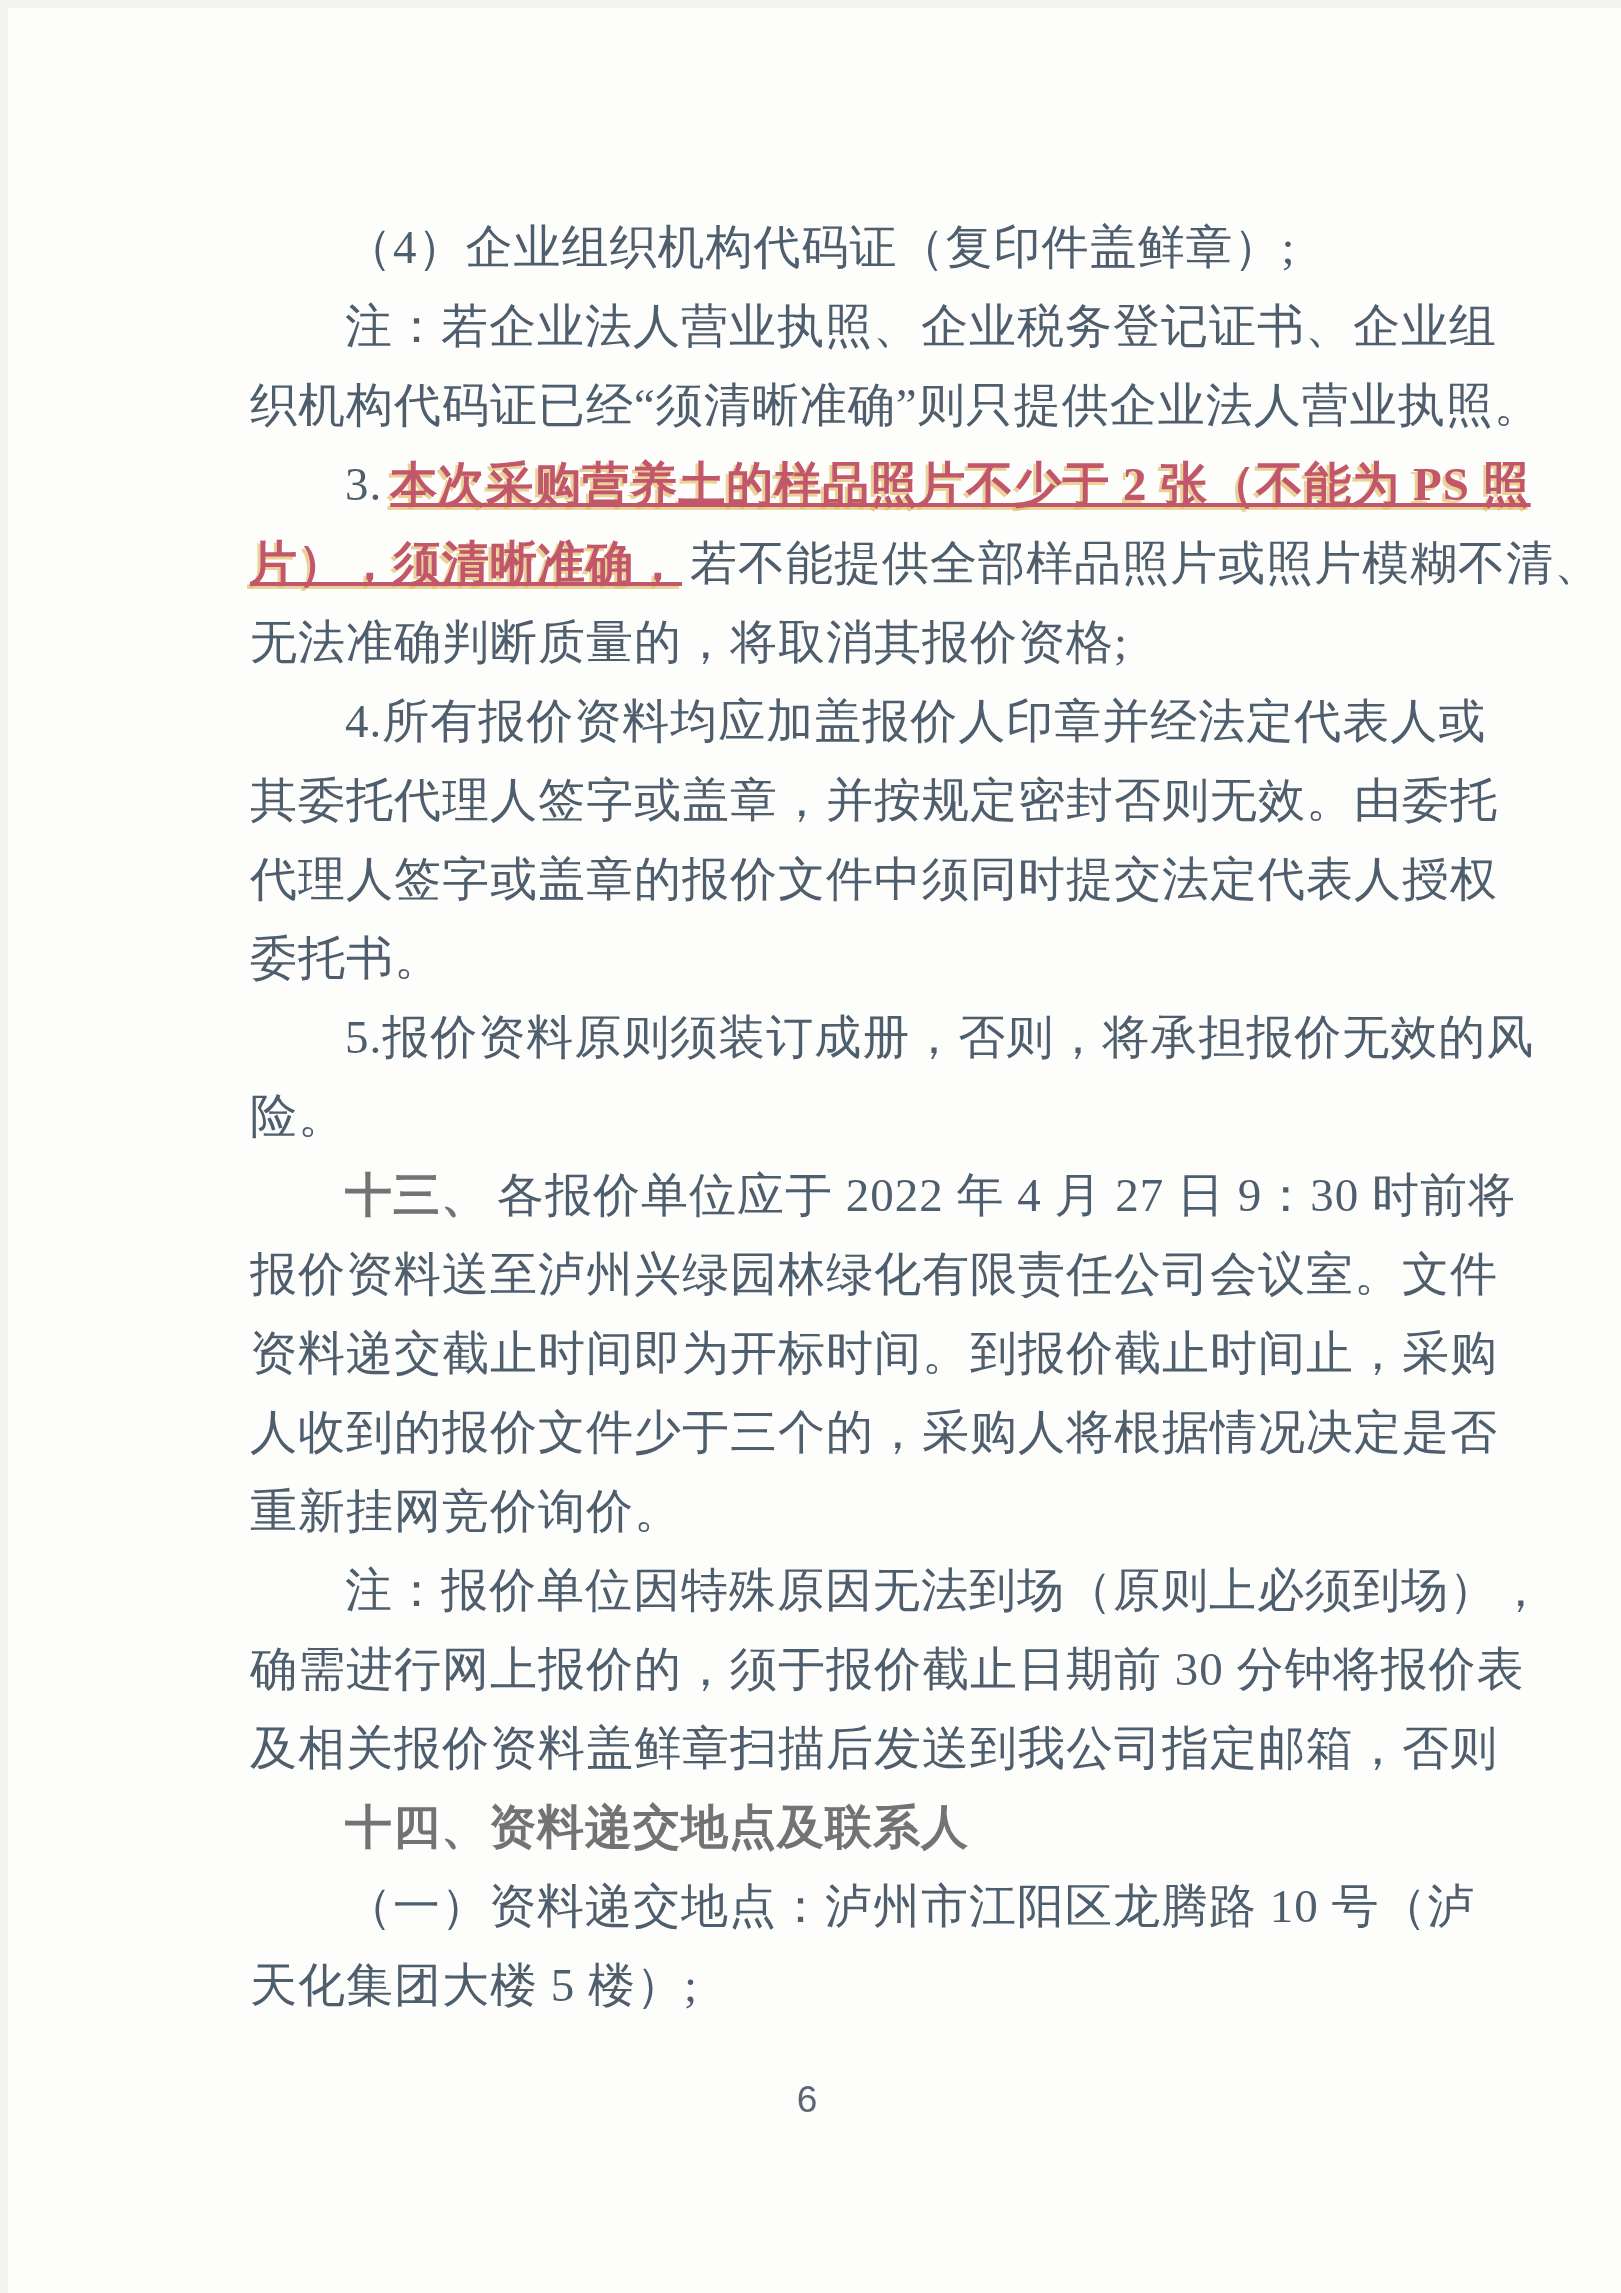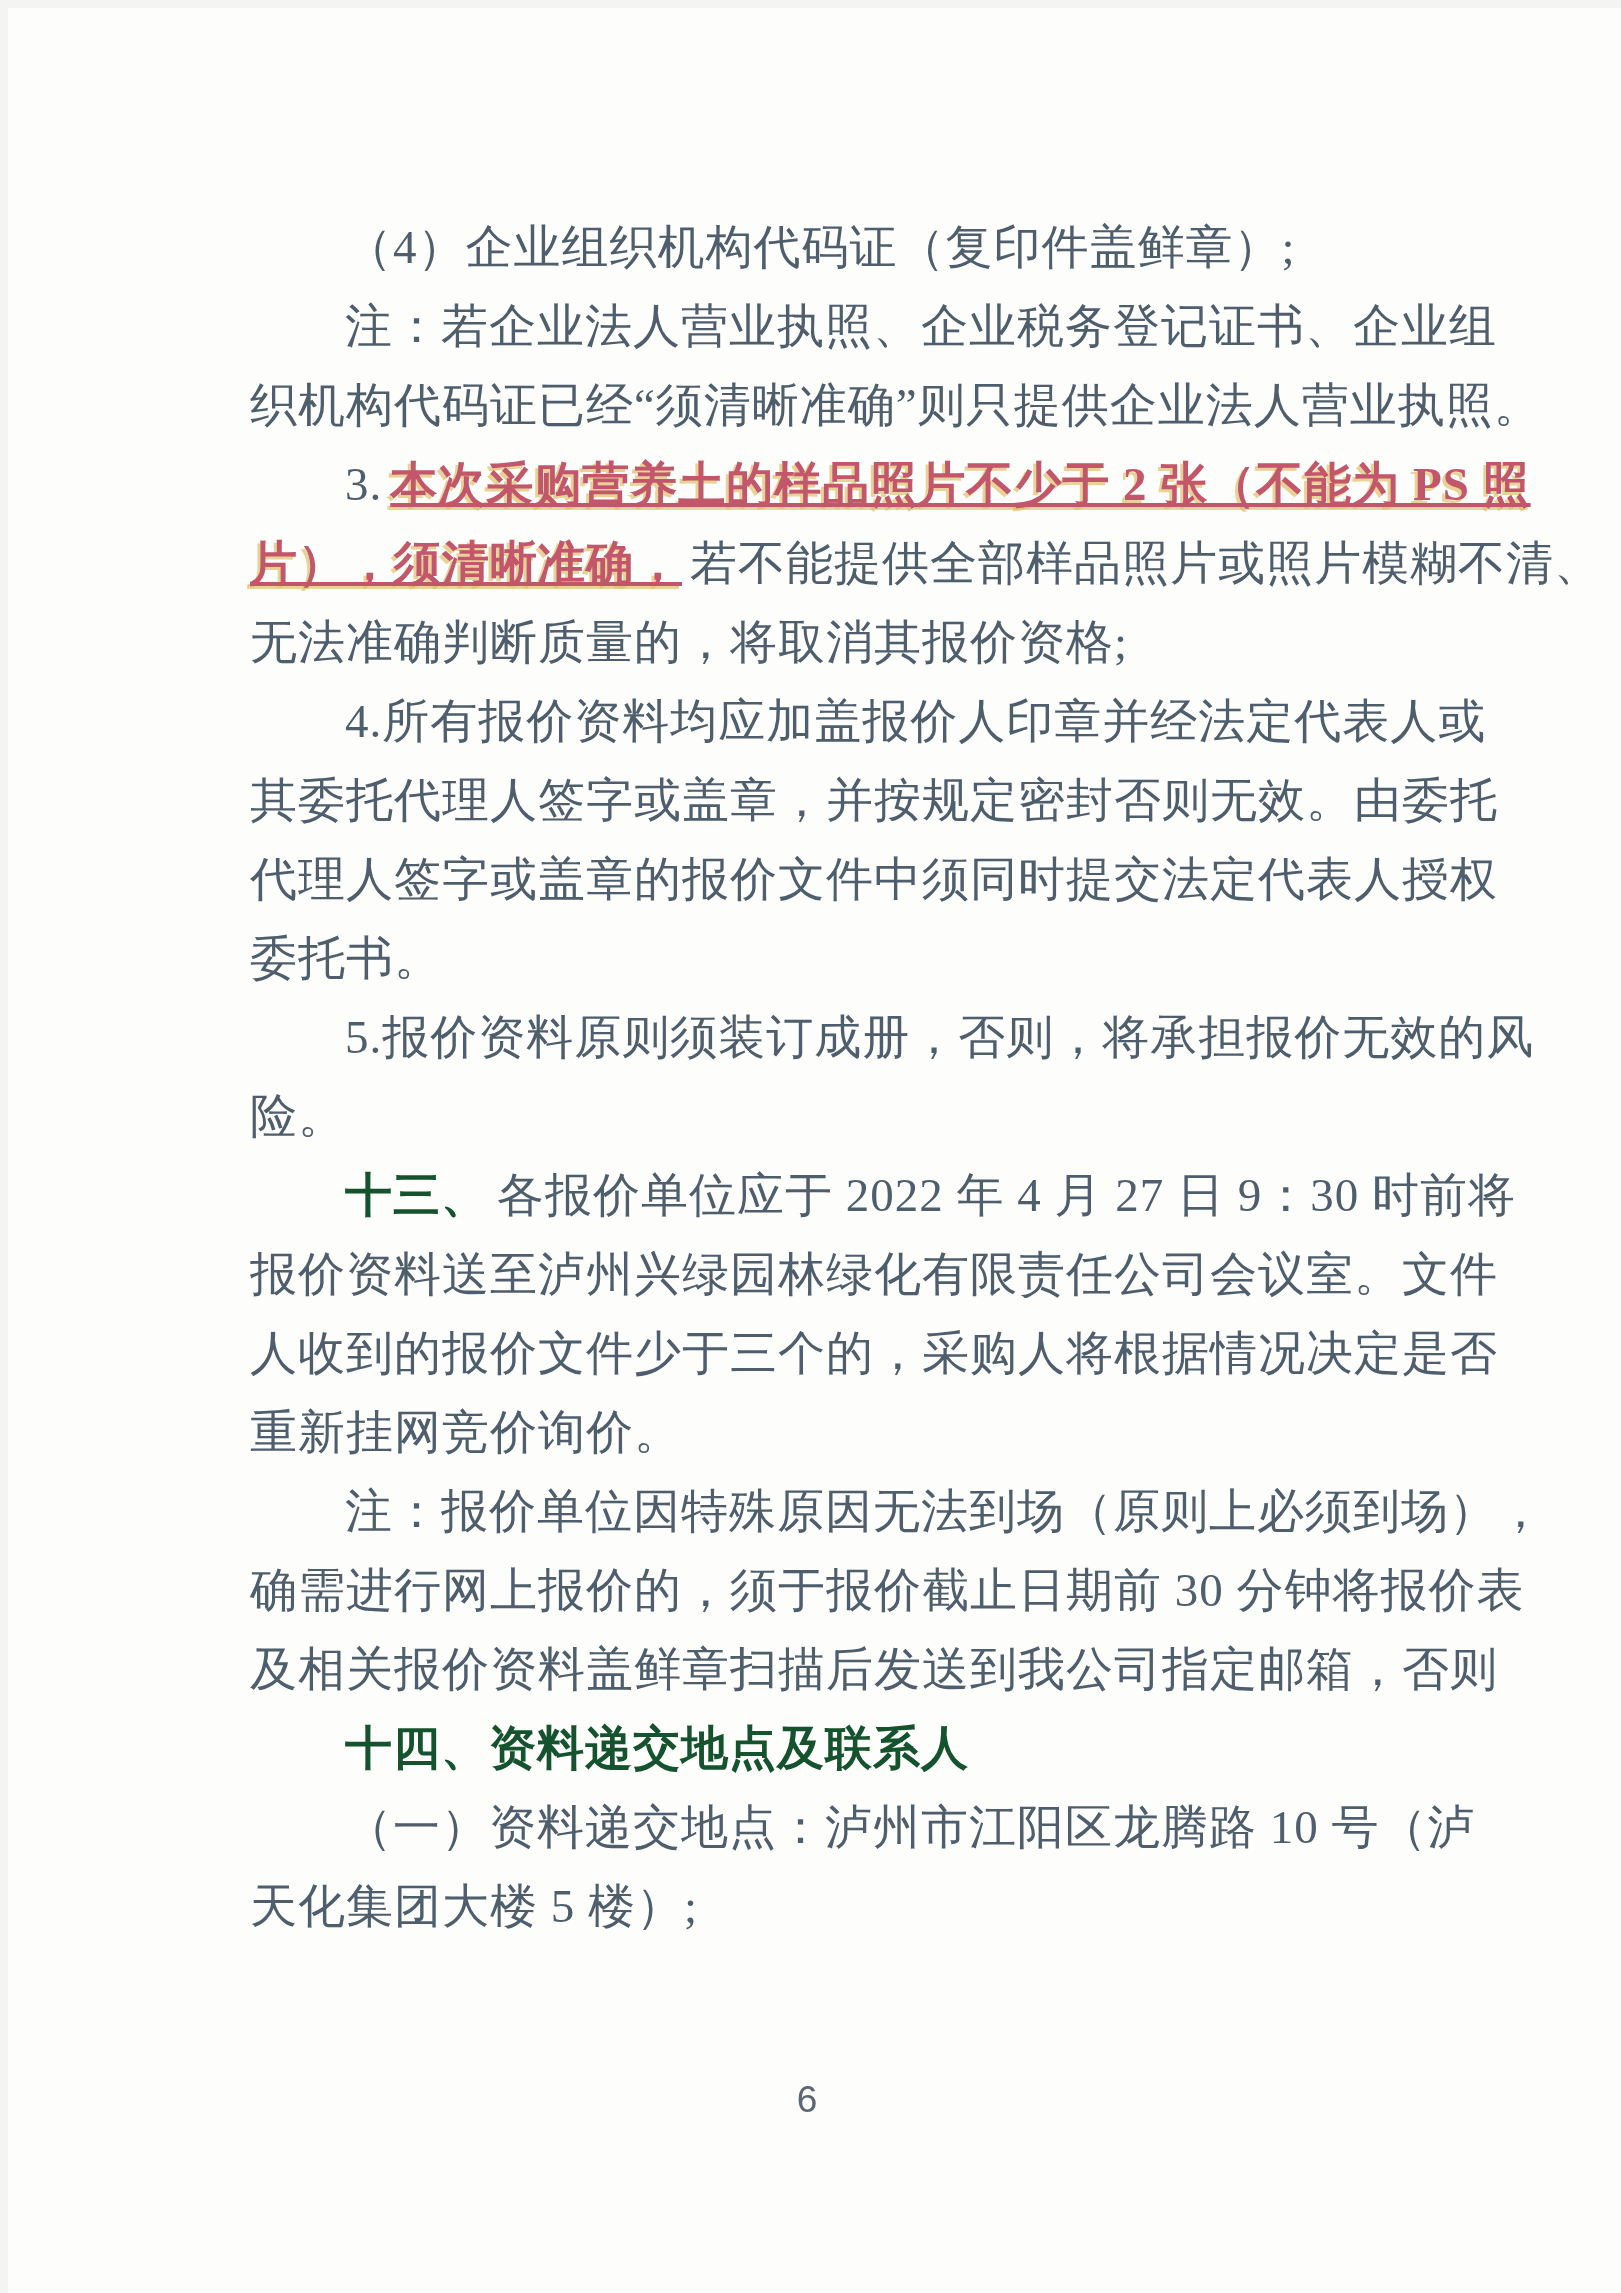--- a/index.html
+++ b/index.html
@@ -30,21 +30,21 @@
     white-space: nowrap;
   }
   .line.indent { text-indent: 95px; }
   .seg { display: inline; }
   .seg.red {
     color: #c2566a;
     font-weight: bold;
     text-shadow: -2.9px 2.9px 0 rgba(224, 188, 96, 0.65);
     text-decoration: underline;
   }
-  .seg.bold { font-weight: bold; color: #14532d; }
+  .seg.bold { font-weight: bold; color: #737373; }
   .pagenum {
     position: absolute;
     top: 2058px;
     left: 0;
     width: 1598px;
     text-align: center;
     font-size: 37px;
     line-height: 59px;
     color: #5b6775;
     font-family: "Liberation Sans", "DejaVu Sans", sans-serif;
@@ -63,20 +63,21 @@
     <div class="line"><span class="seg red">片），须清晰准确，</span><span class="seg">若不能提供全部样品照片或照片模糊不清、</span></div>
     <div class="line"><span class="seg">无法准确判断质量的，将取消其报价资格;</span></div>
     <div class="line indent"><span class="seg">4.所有报价资料均应加盖报价人印章并经法定代表人或</span></div>
     <div class="line"><span class="seg">其委托代理人签字或盖章，并按规定密封否则无效。由委托</span></div>
     <div class="line"><span class="seg">代理人签字或盖章的报价文件中须同时提交法定代表人授权</span></div>
     <div class="line"><span class="seg">委托书。</span></div>
     <div class="line indent"><span class="seg">5.报价资料原则须装订成册，否则，将承担报价无效的风</span></div>
     <div class="line"><span class="seg">险。</span></div>
     <div class="line indent"><span class="seg bold">十三、</span><span class="seg">各报价单位应于 2022 年 4 月 27 日 9：30 时前将</span></div>
     <div class="line"><span class="seg">报价资料送至泸州兴绿园林绿化有限责任公司会议室。文件</span></div>
+    <div class="line"><span class="seg">资料递交截止时间即为开标时间。到报价截止时间止，采购</span></div>
     <div class="line"><span class="seg">人收到的报价文件少于三个的，采购人将根据情况决定是否</span></div>
     <div class="line"><span class="seg">重新挂网竞价询价。</span></div>
     <div class="line indent"><span class="seg">注：报价单位因特殊原因无法到场（原则上必须到场），</span></div>
     <div class="line"><span class="seg">确需进行网上报价的，须于报价截止日期前 30 分钟将报价表</span></div>
     <div class="line"><span class="seg">及相关报价资料盖鲜章扫描后发送到我公司指定邮箱，否则</span></div>
     <div class="line indent"><span class="seg bold">十四、资料递交地点及联系人</span></div>
     <div class="line indent"><span class="seg">（一）资料递交地点：泸州市江阳区龙腾路 10 号（泸</span></div>
     <div class="line"><span class="seg">天化集团大楼 5 楼）;</span></div>
 
   </div>

